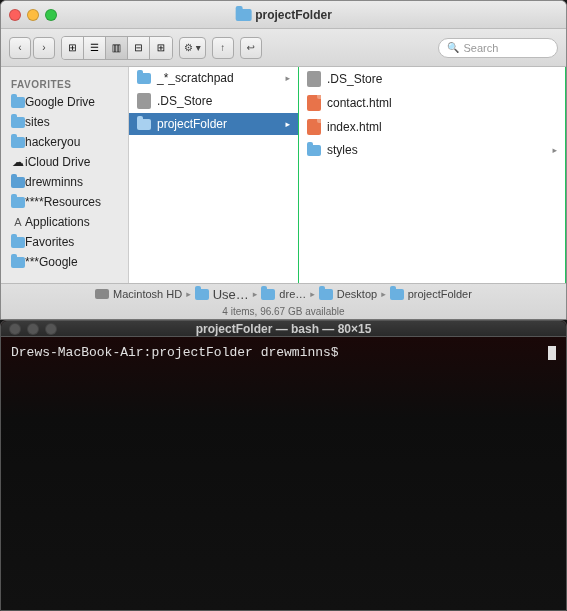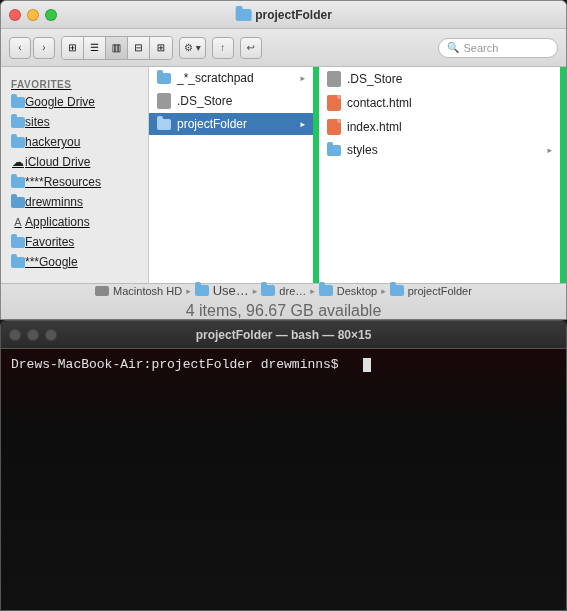--- a/index.html
+++ b/index.html
@@ -136,26 +136,25 @@
 
     
     .finder-content {
       display: flex;
       flex: 1;
       overflow: hidden;
     }
 
     
     .sidebar {
-      width: 148px;
+      width: 128px;
       background: #eaeaea;
       border-right: 1px solid #ccc;
       overflow-y: auto;
       padding: 8px 0;
-      text-decoration: underline;
     }
     .sidebar-section-header {
       font-size: 10px;
       font-weight: 700;
       color: #777;
       text-transform: uppercase;
       padding: 4px 10px 2px;
       letter-spacing: 0.5px;
     }
     .sidebar-item {
@@ -197,21 +196,21 @@
     .si-folder-dark::before { background: #5a9fd4; }
 
     
     .file-area {
       display: flex;
       flex: 1;
     }
 
     
     .column-pane {
-      border-right: 6px solid #22c55e;
+      border-right: 1px solid #22c55e;
       min-width: 160px;
       flex: 1;
       overflow-y: auto;
       background: white;
       text-align: right;
     }
     .column-item {
       display: flex;
       align-items: center;
       padding: 4px 8px;
@@ -295,21 +294,21 @@
     .path-bar {
       display: flex;
       align-items: center;
       gap: 4px;
       font-size: 11px;
       color: #444;
       margin-bottom: 4px;
     }
     .path-sep { font-size: 9px; color: #888; }
     .disk-info {
-      font-size: 16px;
+      font-size: 10px;
       color: #666;
     }
     .path-folder-icon {
       width: 14px;
       height: 11px;
       background: #6ab0e0;
       border-radius: 0 2px 2px 2px;
       position: relative;
       display: inline-block;
       flex-shrink: 0;
@@ -340,21 +339,21 @@
       background: #1a0f0f;
       border: 1px solid #555;
       border-radius: 6px 6px 0 0;
       display: flex;
       flex-direction: column;
       overflow: hidden;
       box-shadow: 0 2px 8px rgba(0,0,0,0.5);
       margin-top: 0;
     }
     .terminal-title-bar {
-      height: 28px;
+      height: 16px;
       background: linear-gradient(to bottom, #3a3a3a, #2a2a2a);
       border-bottom: 1px solid #555;
       display: flex;
       align-items: center;
       padding: 0 8px;
       position: relative;
       border-radius: 6px 6px 0 0;
       text-decoration: underline;
     }
     .terminal-title {
@@ -371,20 +370,21 @@
       padding: 8px 10px;
       font-family: 'Menlo', 'Monaco', 'Courier New', monospace;
       font-size: 13px;
       color: #e0e0e0;
       overflow: hidden;
     }
     .terminal-prompt {
       display: flex;
       align-items: center;
       gap: 16px;
+      justify-content: space-between;
     }
     .prompt-text {
       color: #e0e0e0;
       white-space: pre;
     }
     .cursor-block {
       width: 8px;
       height: 14px;
       background: #e0e0e0;
       display: inline-block;
@@ -451,29 +451,29 @@
             <div class="si-folder"></div>
           </div>
         <span>hackeryou</span>
       </div>
       <div class="sidebar-item">
         <div class="sidebar-icon" style="font-size:12px;">☁</div>
         <span>iCloud Drive</span>
       </div>
       <div class="sidebar-item">
         <div class="sidebar-icon">
+            <div class="si-folder si-folder-dark"></div>
+          </div>
+        <span>drewminns</span>
+      </div>
+      <div class="sidebar-item">
+        <div class="sidebar-icon">
             <div class="si-folder"></div>
           </div>
         <span>****Resources</span>
-      </div>
-      <div class="sidebar-item">
-        <div class="sidebar-icon">
-            <div class="si-folder si-folder-dark"></div>
-          </div>
-        <span>drewminns</span>
       </div>
       <div class="sidebar-item">
         <div class="sidebar-icon" style="font-size:11px; color:#555;">A</div>
         <span>Applications</span>
       </div>
       <div class="sidebar-item">
         <div class="sidebar-icon">
             <div class="si-folder"></div>
           </div>
         <span>Favorites</span>

